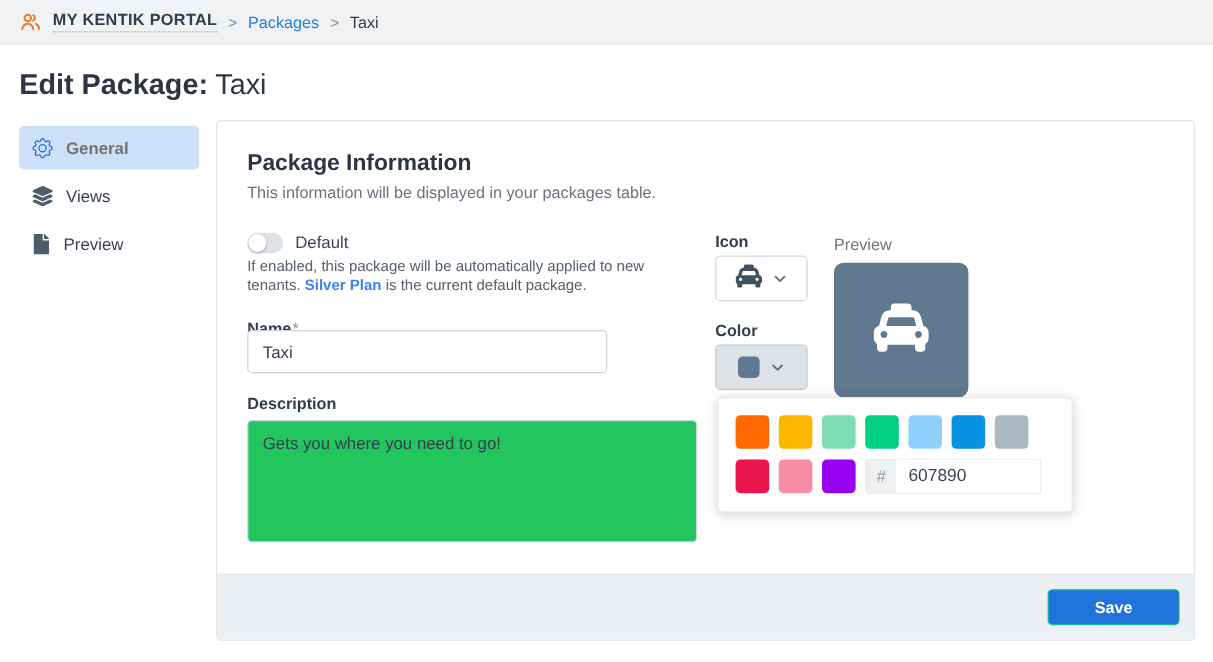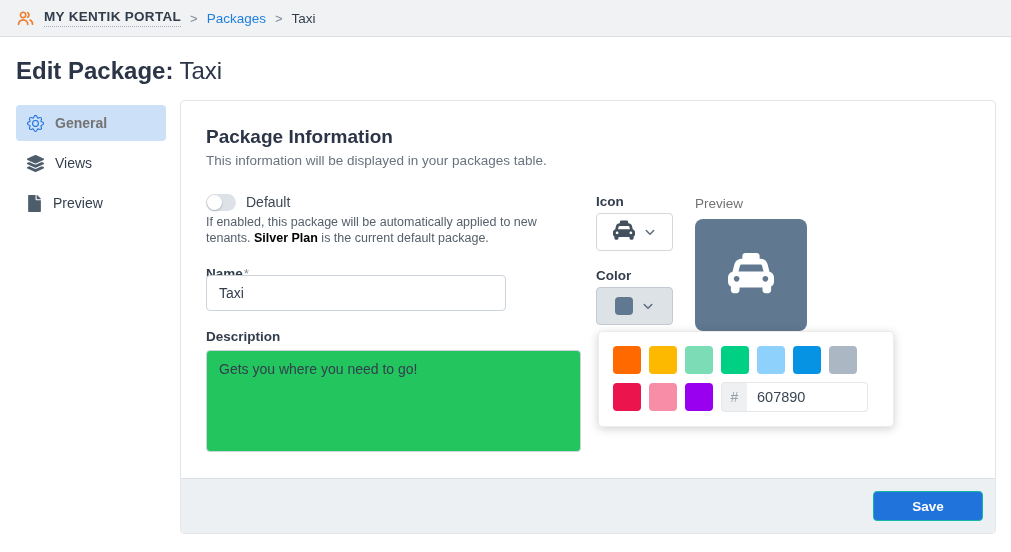--- a/index.html
+++ b/index.html
@@ -50,21 +50,21 @@
   .toggle-row{top:0;left:0;display:flex;align-items:center;gap:10px;height:20px;}
   .toggle{
     width:30px;height:17px;border-radius:9px;background:#dde2e8;position:relative;cursor:pointer;
   }
   .toggle .knob{
     position:absolute;left:1px;top:1px;width:15px;height:15px;border-radius:50%;
     background:#fff;box-shadow:0 1px 2px rgba(0,0,0,.25);
   }
   .toggle-label{font-size:14px;color:#3c4654;}
   .help-text{top:22px;left:0;width:378px;font-size:12.5px;line-height:16px;color:#55606c;}
-  .help-text b{color:#000000;}
+  .help-text b{color:#3b82f6;}
   .field-label{font-size:13.5px;font-weight:bold;color:#313d4b;}
   .req{color:#8a939e;font-weight:normal;margin-left:1px;}
   .lbl-name{top:62px;left:0;margin-top:12px;}
   .input-name{
     top:83px;left:0;width:300px;height:36px;border:1px solid #ccd3da;border-radius:4px;
     padding:0 12px;font-size:14px;color:#333f4d;box-sizing:border-box;
     font-family:"Liberation Sans",sans-serif;background:#fff;
   }
   .lbl-desc{top:137px;left:0;}
   .textarea-desc{

